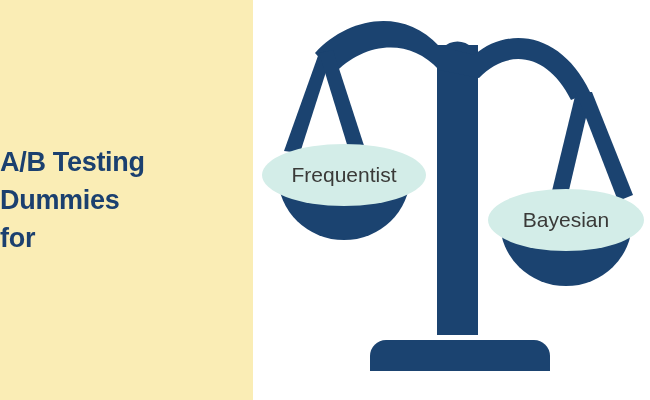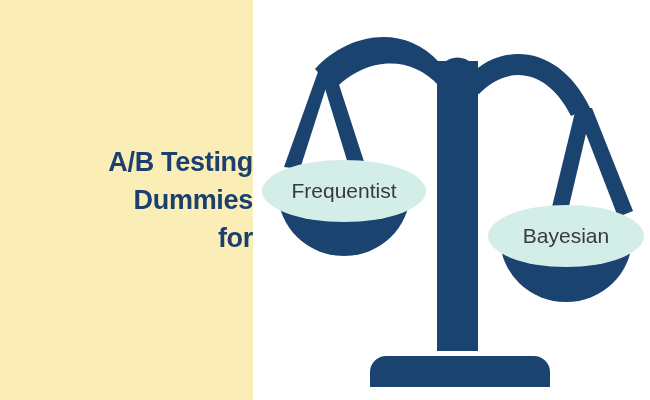--- a/index.html
+++ b/index.html
@@ -25,36 +25,36 @@
     top: 0;
     width: 253px;
     height: 400px;
     background: #FAEDB5;
     display: flex;
     align-items: center;
     justify-content: center;
   }
   #title-block {
     width: 100%;
-    text-align: right;
+    text-align: left;
     color: #1B406F;
     font-weight: bold;
     font-size: 27px;
     line-height: 1.42;
     letter-spacing: -0.3px;
   }
   #title-block .title-line {
     display: block;
     white-space: nowrap;
   }
   
   #right-panel {
     position: absolute;
     left: 253px;
-    top: 16px;
+    top: 0;
     width: 397px;
     height: 348px;
     background: #ffffff;
   }
   #scale-svg {
     position: absolute;
     left: 0;
     top: 0;
     width: 397px;
     height: 400px;

